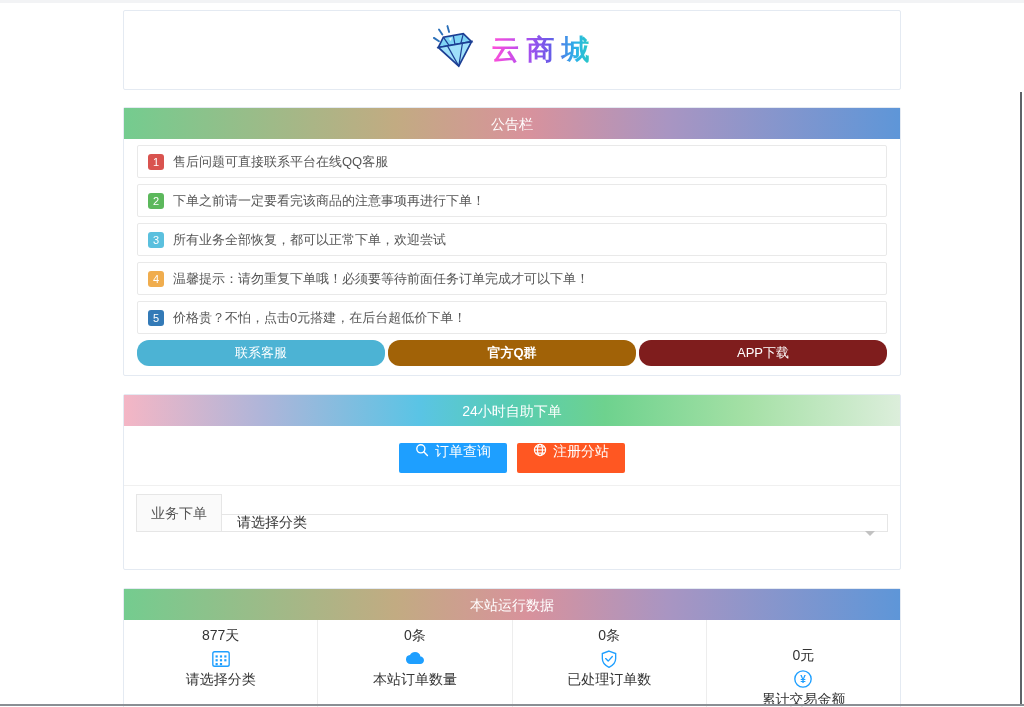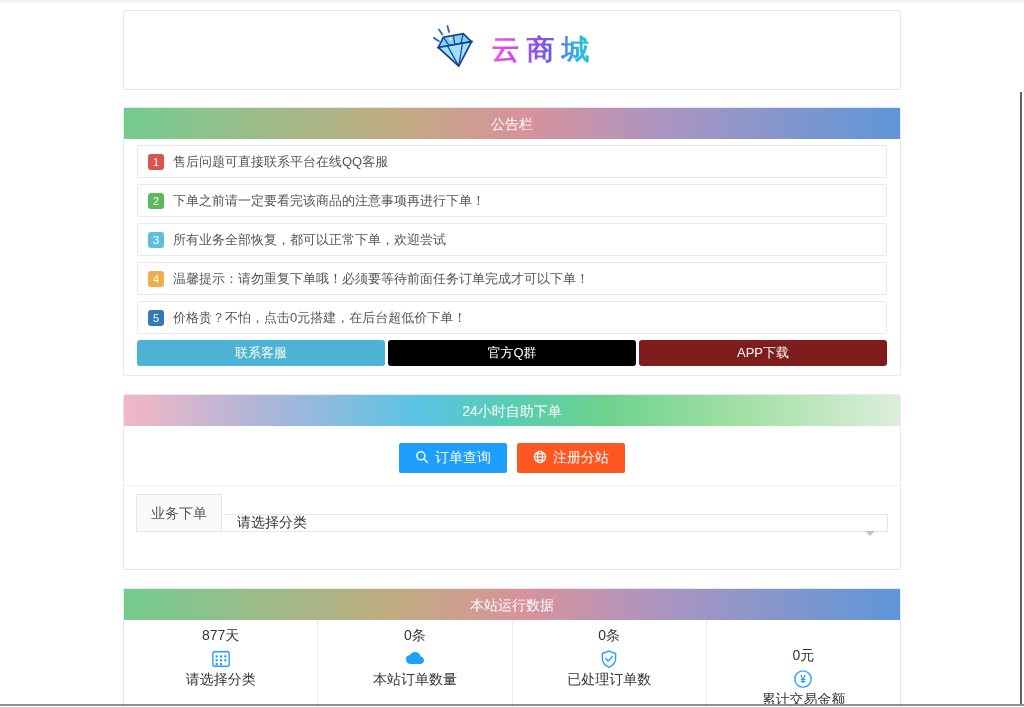--- a/index.html
+++ b/index.html
@@ -74,21 +74,21 @@
     text-align: center;
     margin-right: 9px;
     flex: 0 0 16px;
   }
   .notice-text { font-size: 13px; color: #555; }
   .notice-btn-row { display: flex; gap: 3px; }
   .notice-btn {
     flex: 1;
     height: 26px;
     border: none;
-    border-radius: 3px;
+    border-radius: 12px;
     color: #fff;
     font-size: 13px;
     line-height: 26px;
     text-align: center;
     cursor: pointer;
     font-family: inherit;
   }
 
   
   .order-card { margin-top: 18px; padding-bottom: 37px; }
@@ -99,21 +99,21 @@
     gap: 10px;
   }
   .order-btn {
     height: 30px;
     padding: 0 16px;
     border: none;
     border-radius: 2px;
     color: #fff;
     font-size: 14px;
     display: inline-flex;
-    align-items: center;
+    align-items: flex-start;
     gap: 6px;
     cursor: pointer;
     font-family: inherit;
   }
   .order-divider { border: none; border-top: 1px solid #f0f0f0; margin-top: 12px; }
   .form-row {
     display: flex;
     margin: 8px 12px 0 12px;
     height: 38px;
   }
@@ -218,21 +218,21 @@
       <div class="notice-item">
         <span class="badge" style="background: rgb(240, 173, 78);">4</span>
         <span class="notice-text">温馨提示：请勿重复下单哦！必须要等待前面任务订单完成才可以下单！</span>
       </div>
       <div class="notice-item">
         <span class="badge" style="background: rgb(51, 122, 183);">5</span>
         <span class="notice-text">价格贵？不怕，点击0元搭建，在后台超低价下单！</span>
       </div>
       <div class="notice-btn-row">
         <button class="notice-btn" style="background: rgb(76, 179, 212);">联系客服</button>
-        <button class="notice-btn" style="background: #000000;">官方Q群</button>
+        <button class="notice-btn" style="background: #a16207; font-weight: bold;">官方Q群</button>
         <button class="notice-btn" style="background: #7f1d1d;">APP下载</button>
       </div>
     </div>
   </div>
 
   <div class="card order-card">
     <div class="sec-header grad-b">24小时自助下单</div>
     <div class="order-btn-row">
       <button class="order-btn" style="background: rgb(30, 159, 255);">
         <span>

